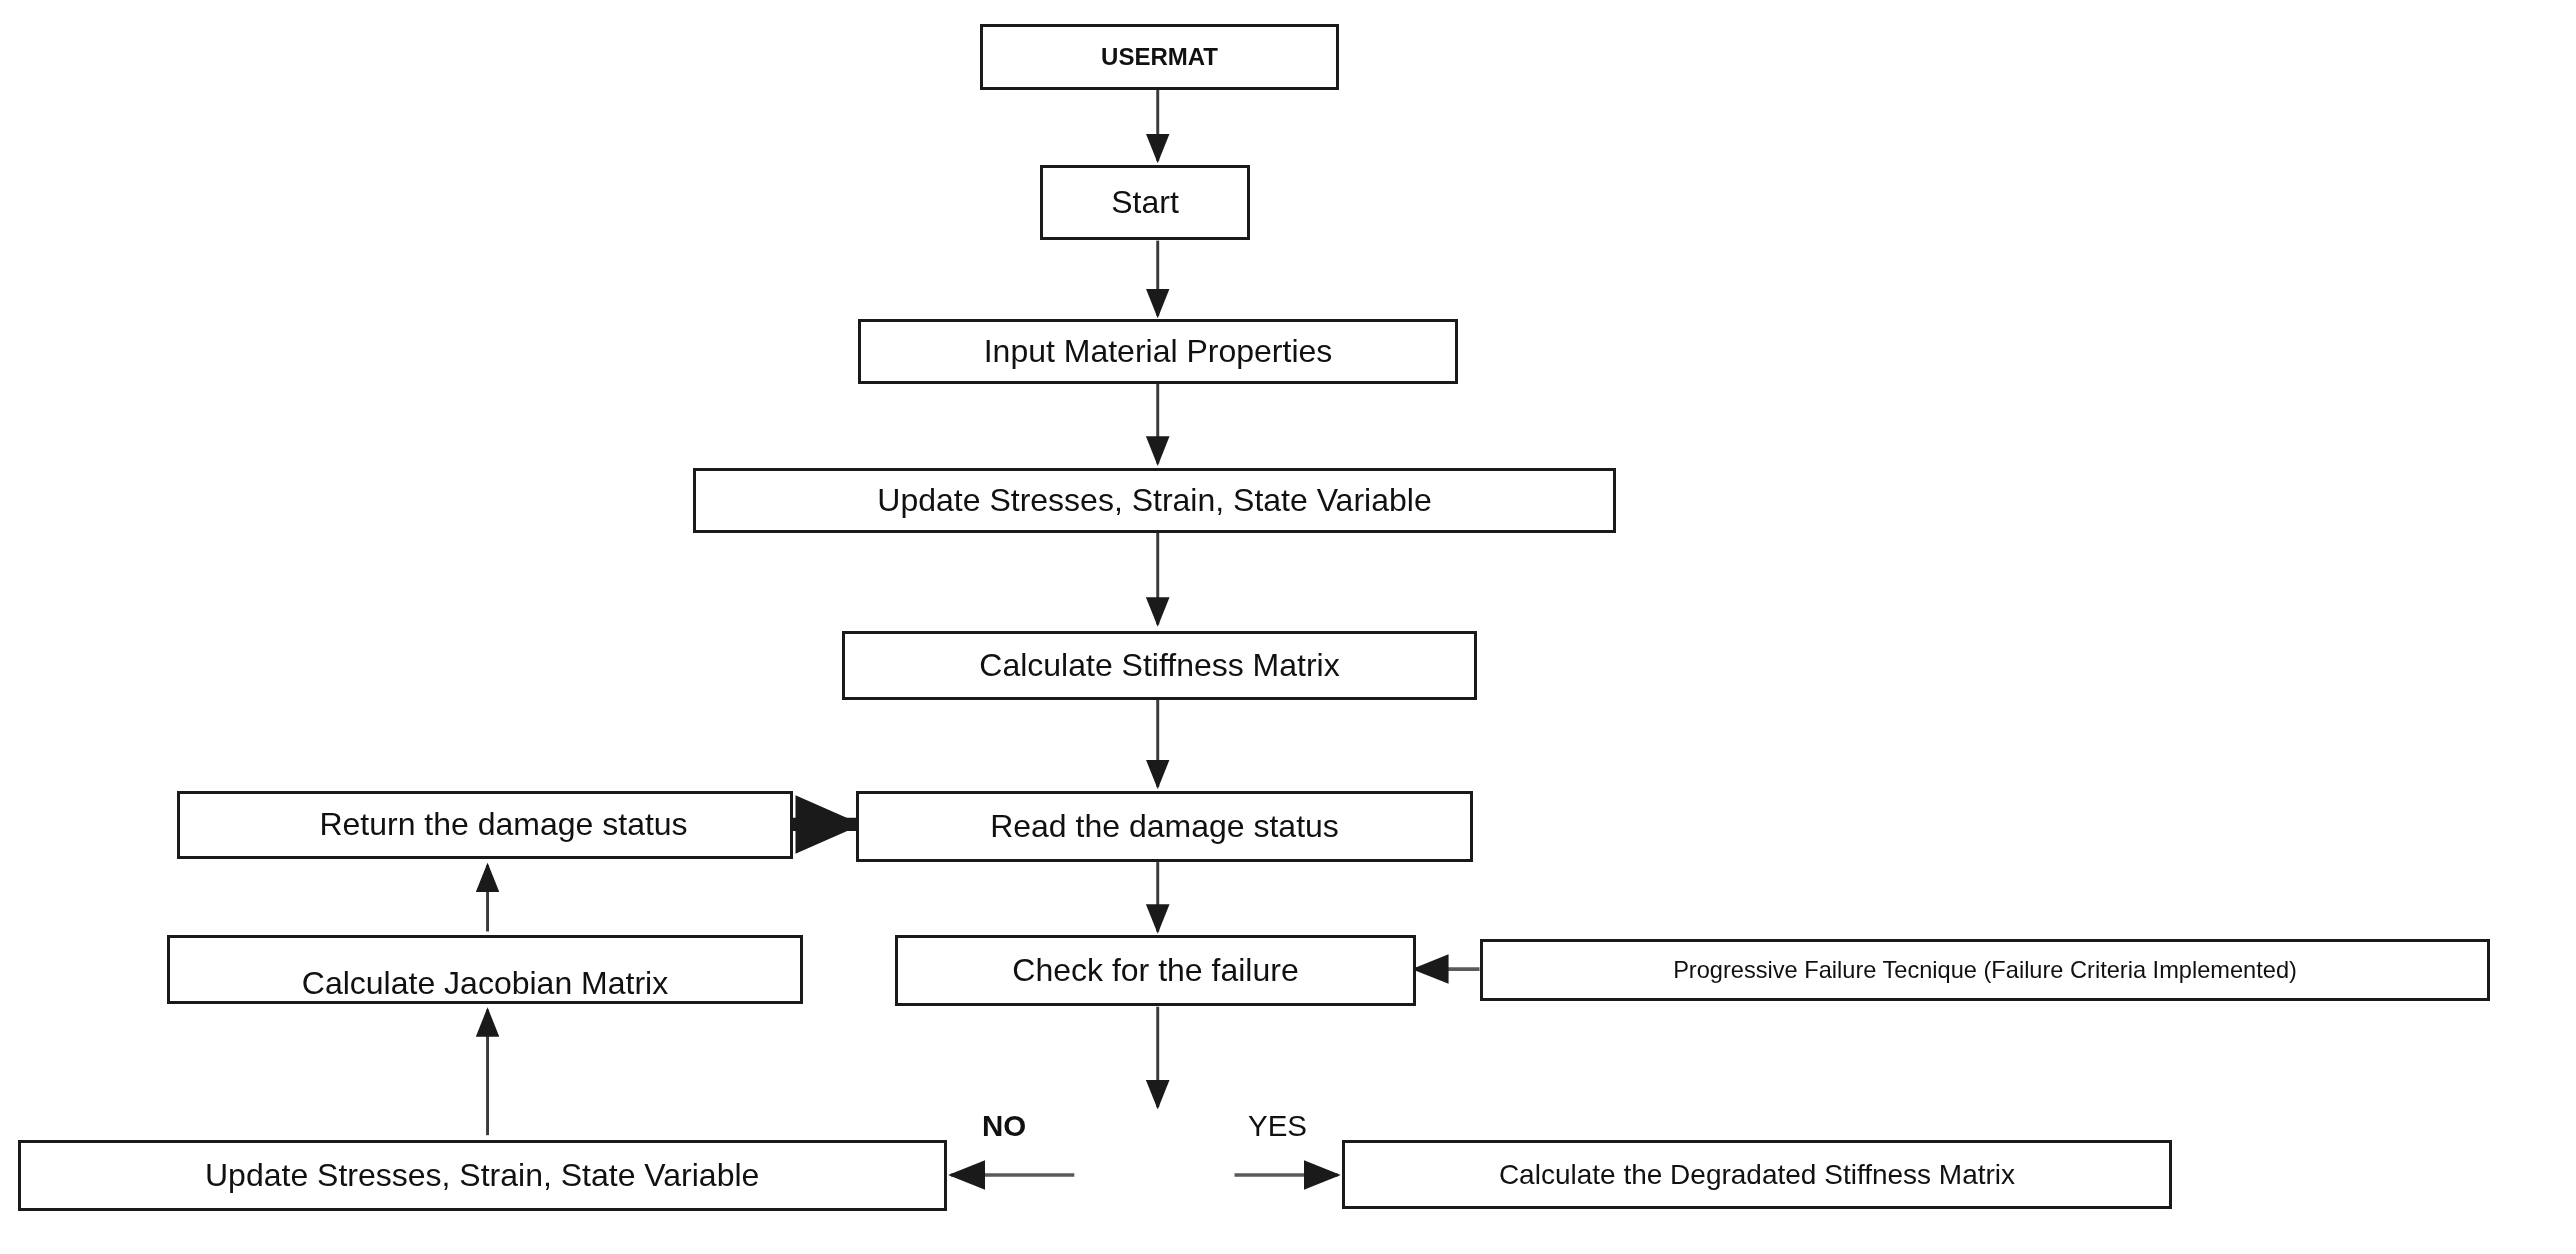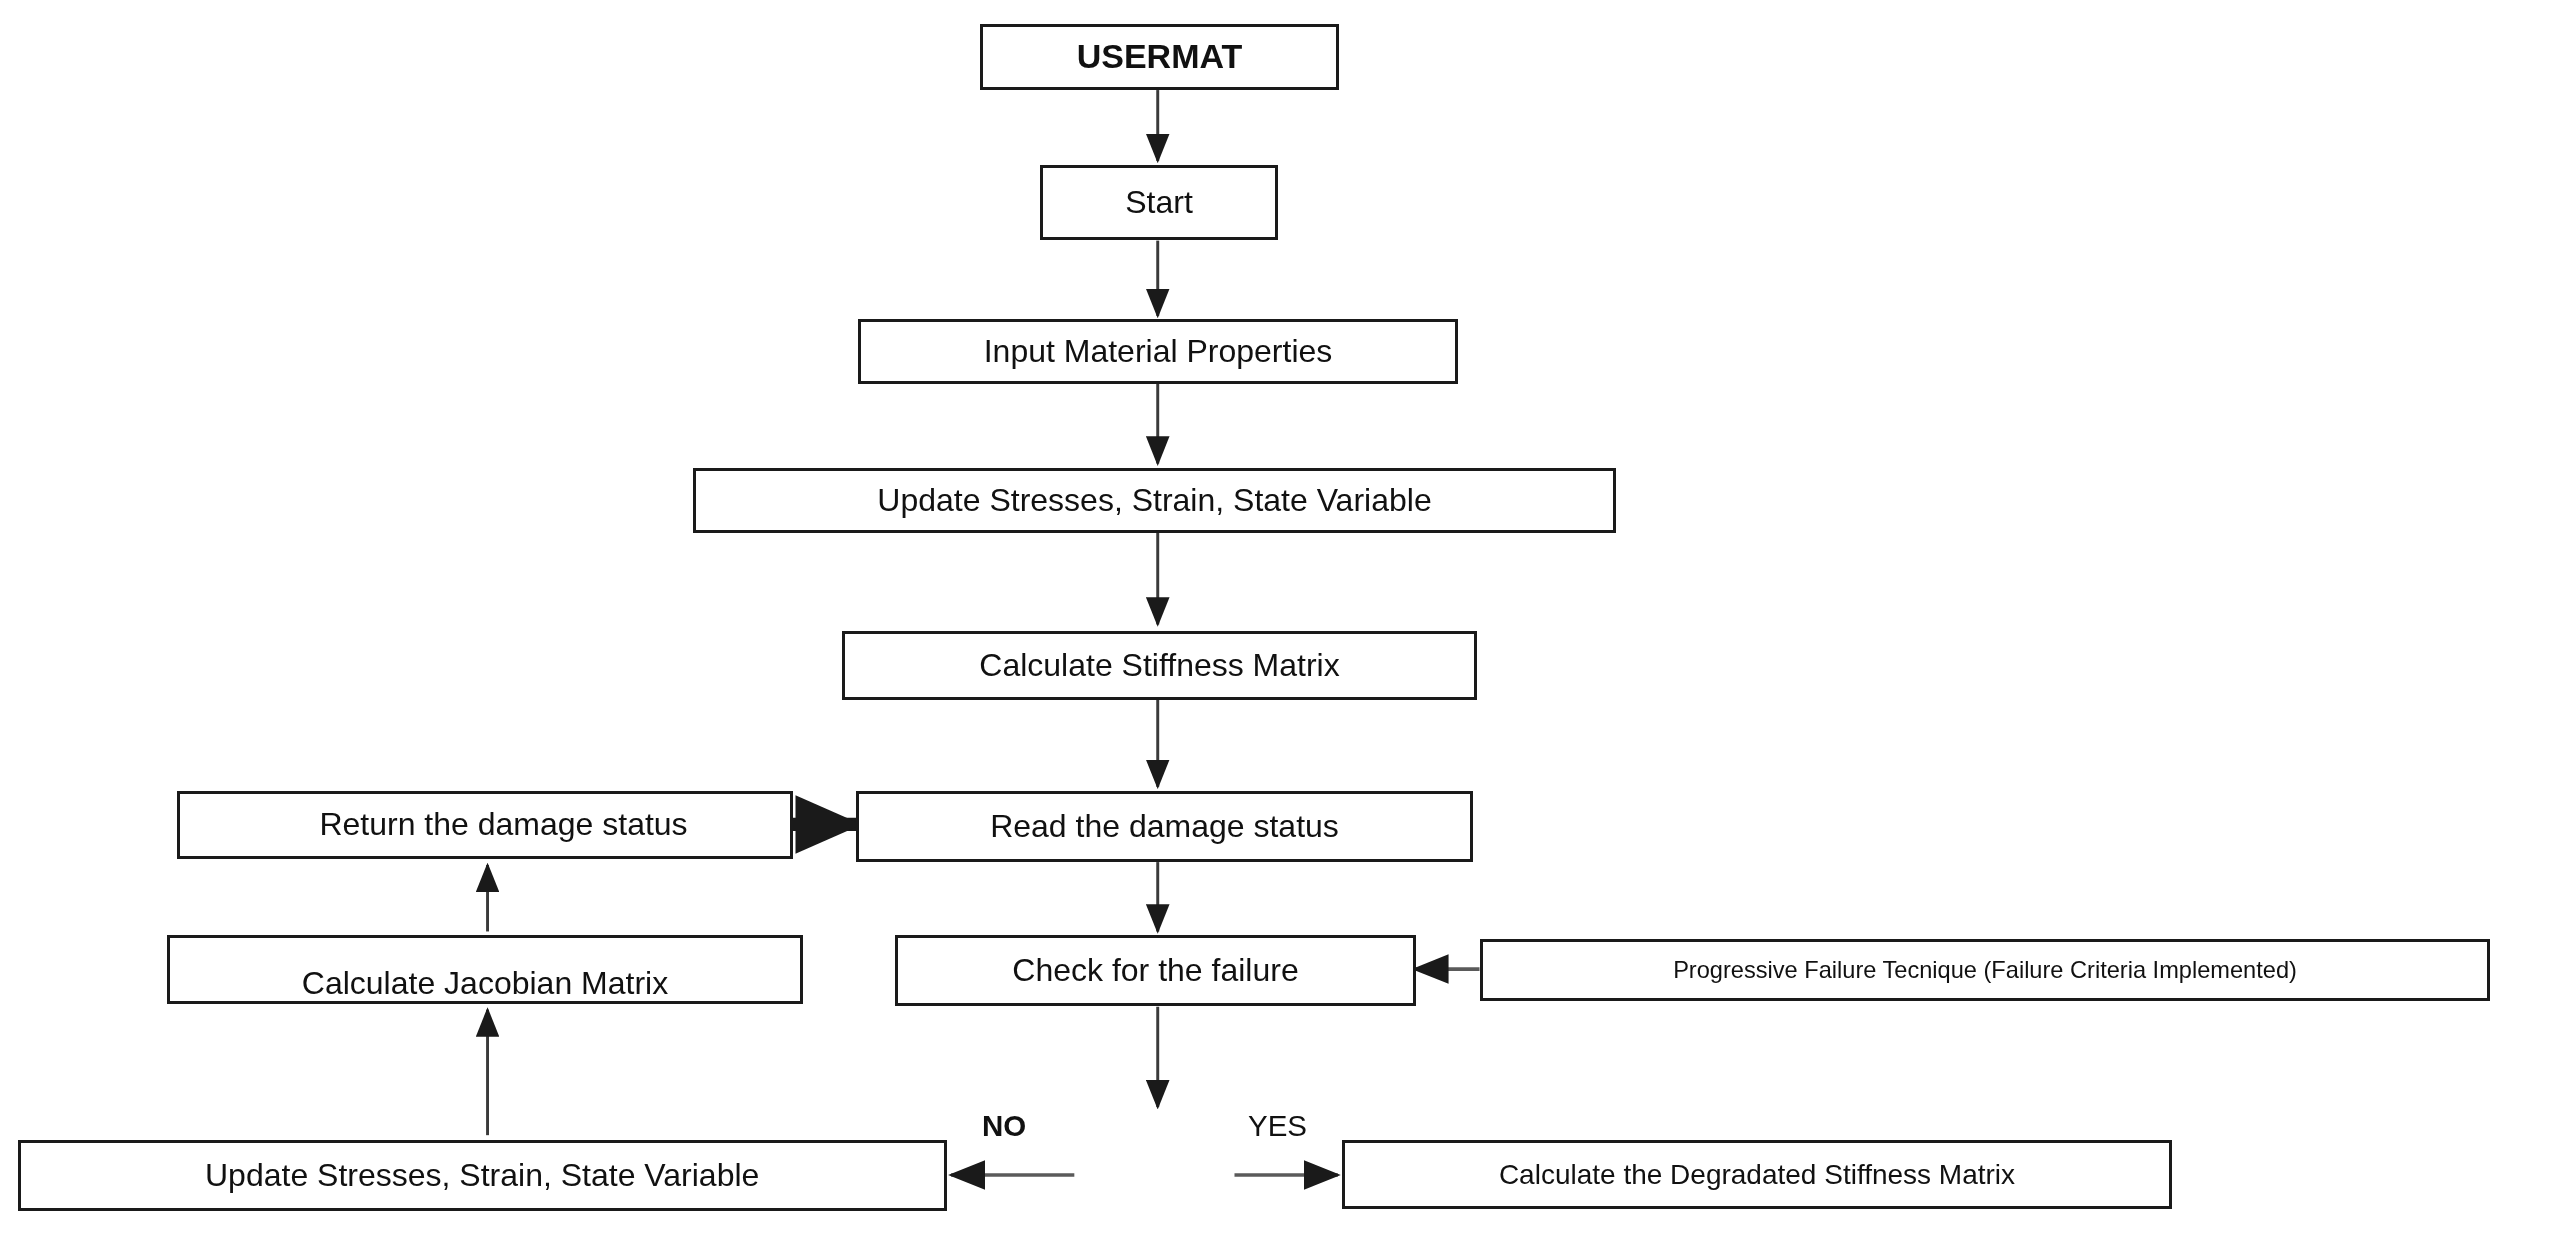--- a/index.html
+++ b/index.html
@@ -20,21 +20,21 @@
     box-sizing: border-box;
     background: #ffffff;
     border: 3px solid #1a1a1a;
     display: flex;
     align-items: center;
     justify-content: center;
     color: #111111;
     line-height: 1.05;
     white-space: nowrap;
   }
-  .n-usermat   { font-size: 34px; font-weight: 700; }
+  .n-usermat   { font-size: 24px; font-weight: 700; }
   .n-start     { font-size: 32px; }
   .n-input     { font-size: 32px; }
   .n-update1   { font-size: 32px; }
   .n-stiff     { font-size: 32px; }
   .n-readdmg   { font-size: 32px; }
   .n-retdmg    { font-size: 32px; }
   .n-check     { font-size: 32px; }
   .n-jacob     { font-size: 32px; align-items: flex-end; }
   .n-pft       { font-size: 23.6px; }
   .n-update2   { font-size: 32px; }
@@ -110,21 +110,21 @@
 
     <line x1="660" y1="1538" x2="660" y2="1368" stroke="#3a3a3a" stroke-width="4" marker-end="url(#ah)"></line>
 
     <line x1="660" y1="1262" x2="660" y2="1172" stroke="#3a3a3a" stroke-width="4" marker-end="url(#ah)"></line>
   </svg>
 
   <div class="node n-usermat" style="left:980px; top:23.6px; width:359px; height:66px;">
     <span>USERMAT</span>
   </div>
 
-  <div class="node n-start" style="left:1040px; top:165px; width:238px; height:75px;justify-content:center;">
+  <div class="node n-start" style="left:1040px; top:165px; width:210px; height:75px;justify-content:center;">
     <span>Start</span>
   </div>
 
   <div class="node n-input" style="left:858px; top:319px; width:600px; height:65px;">
     <span>Input Material Properties</span>
   </div>
 
   <div class="node n-update1" style="left:693px; top:468px; width:923px; height:65px;">
     <span>Update Stresses, Strain, State Variable</span>
   </div>

